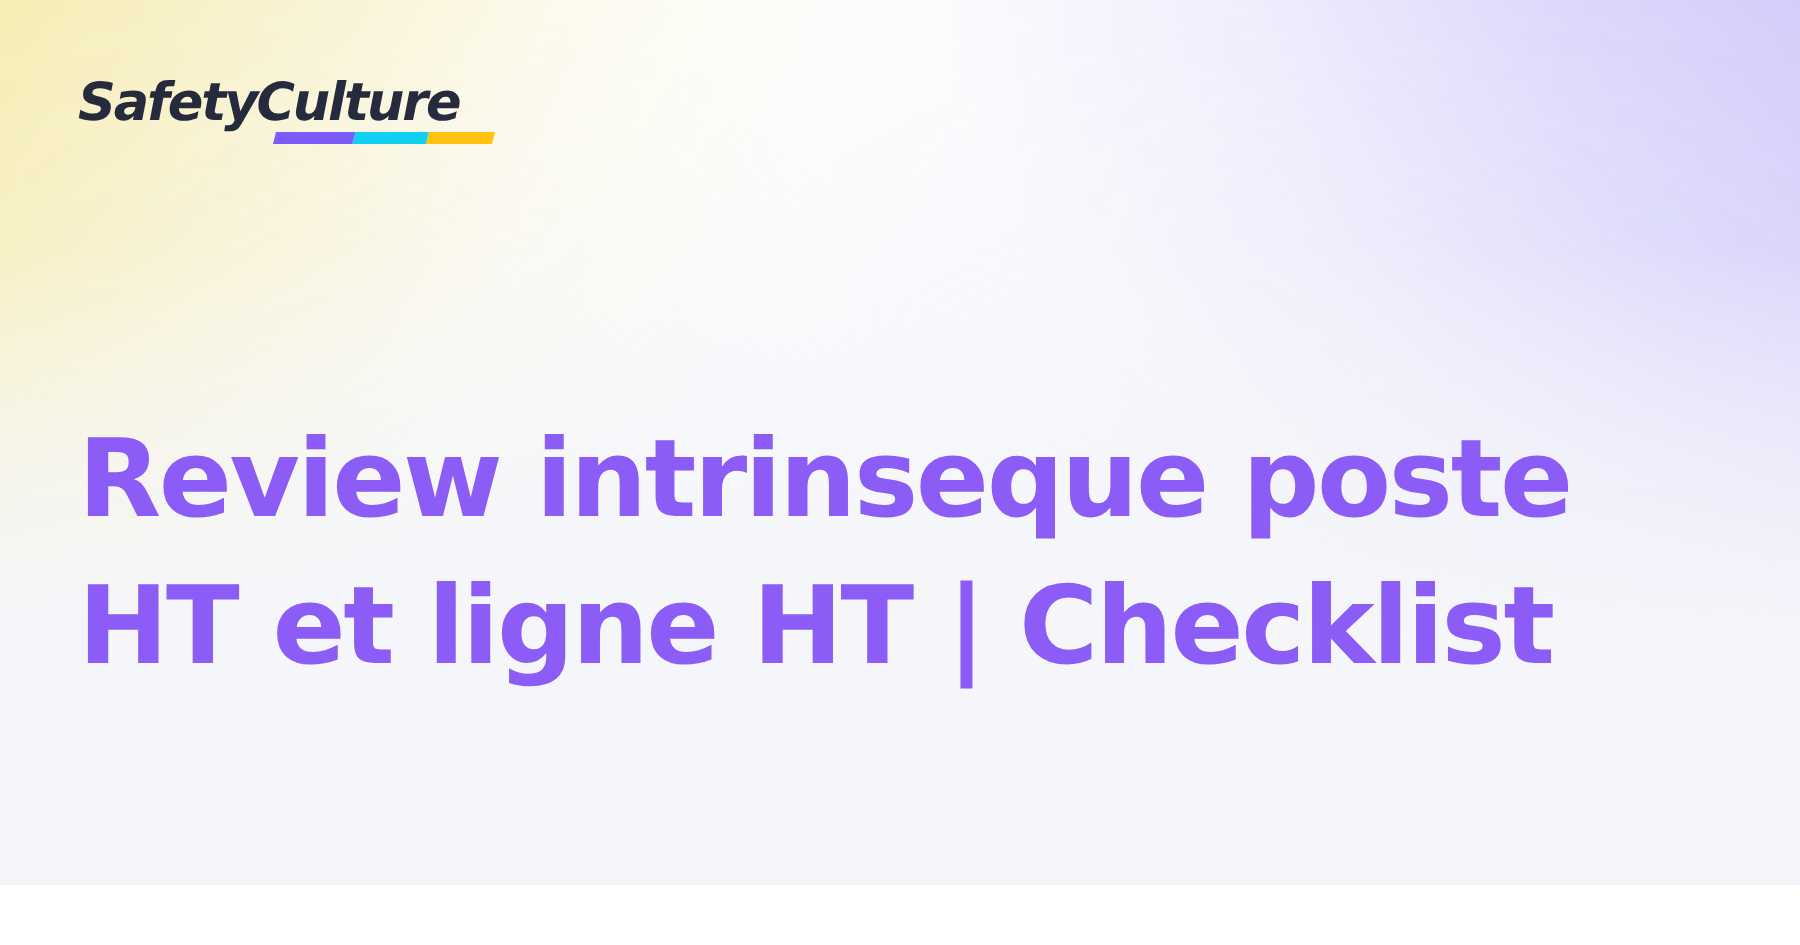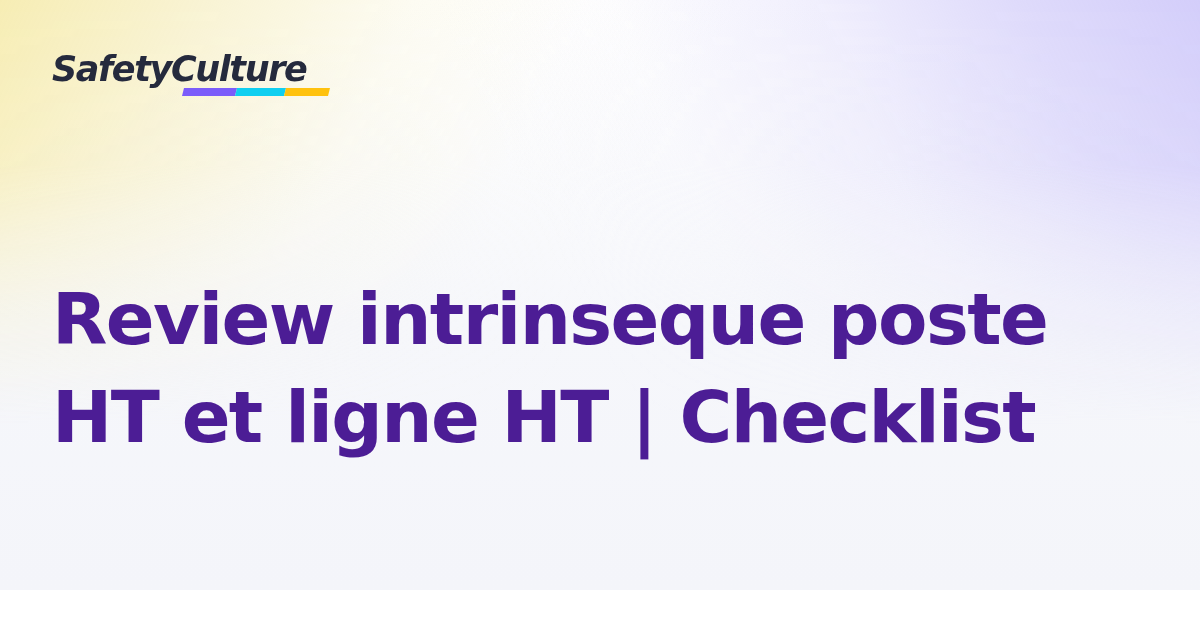--- a/index.html
+++ b/index.html
@@ -125,16 +125,16 @@
 
     <div id="brand">
       <div id="brand-wordmark" style="color: rgb(37, 42, 61);">SafetyCulture</div>
       <div id="brand-underline">
         <span class="underline-seg seg-purple" style="background:#7B5CFA"></span>
         <span class="underline-seg seg-cyan" style="background:#10CFF0"></span>
         <span class="underline-seg seg-amber" style="background:#FFC20E"></span>
       </div>
     </div>
 
-    <h1 id="headline" style="color: #4c1d95;">Review intrinseque poste HT et ligne HT | Checklist</h1>
+    <h1 id="headline" style="color: #8b5cf6;">Review intrinseque poste HT et ligne HT | Checklist</h1>
 
   </div>
 </div>
 
 </body></html>

